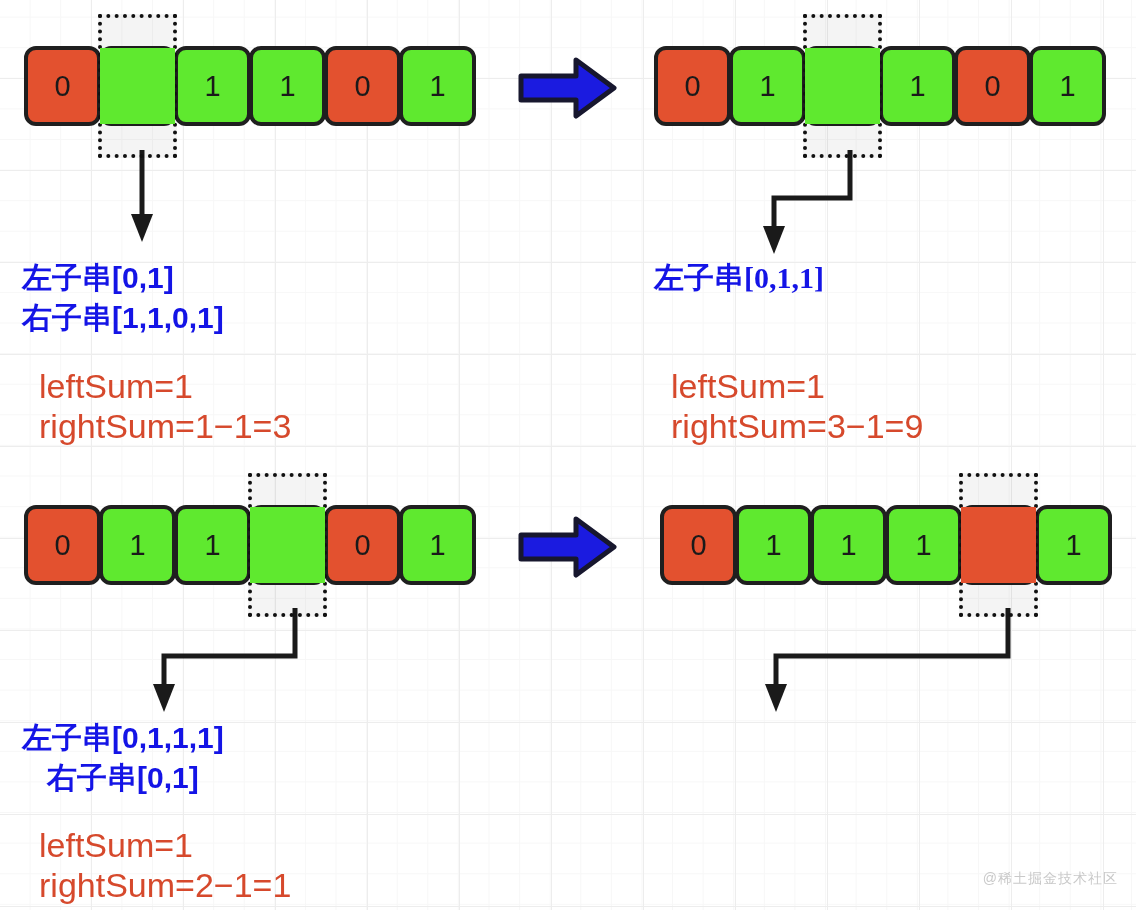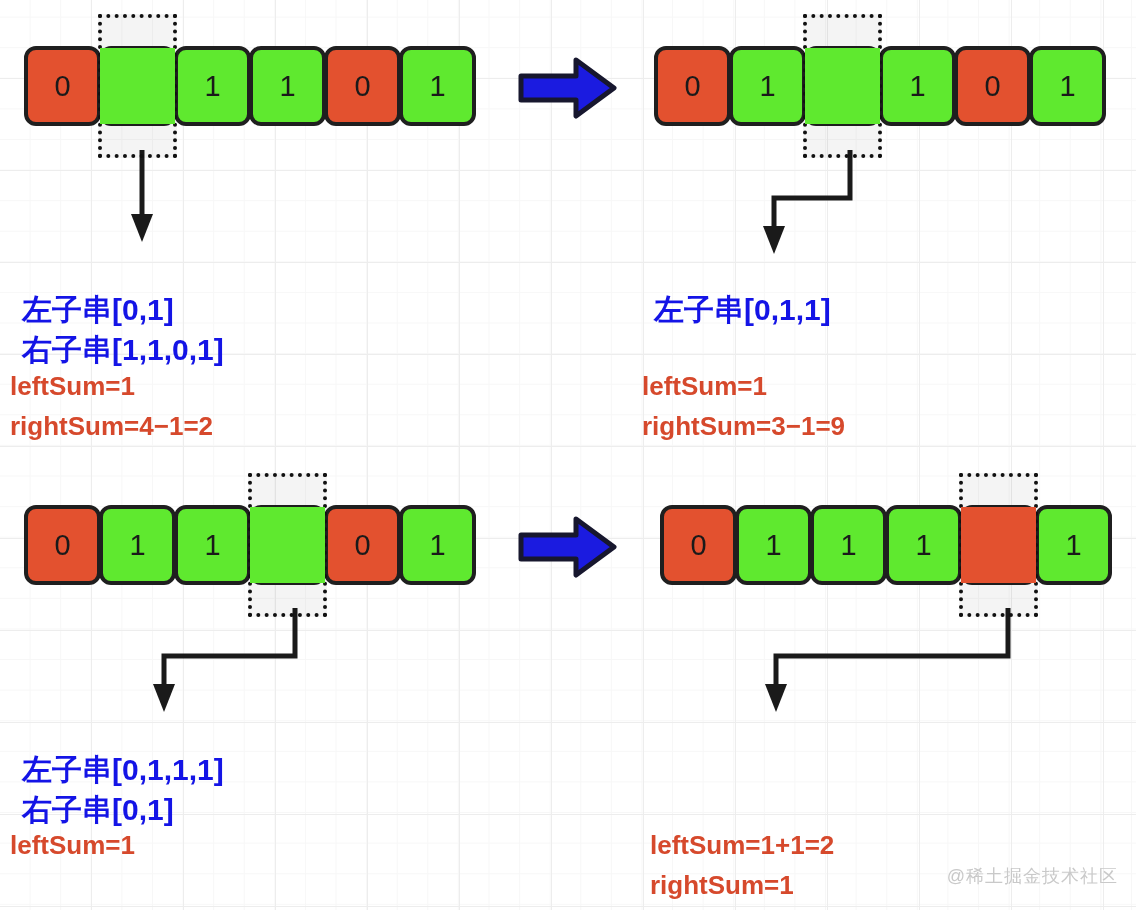--- a/index.html
+++ b/index.html
@@ -71,37 +71,37 @@
 
   
   .txt-blue {
     position: absolute;
     color: #1414e6;
     font-weight: bold;
     font-size: 30px;
     line-height: 40px;
     white-space: nowrap;
     font-family: "Liberation Sans", "DejaVu Sans", sans-serif;
-    margin-top: 32px;
   }
   .txt-red {
     position: absolute;
     color: #d6492c;
-    font-weight: bold;
-    font-size: 26px;
+    font-weight: normal;
+    font-size: 34px;
     line-height: 40px;
     white-space: nowrap;
     font-family: "Liberation Sans", "DejaVu Sans", sans-serif;
+    margin-left: 29px;
   }
   .watermark {
     position: absolute;
     right: 18px;
     bottom: 22px;
     color: #c9c9c9;
-    font-size: 18px;
+    font-size: 14px;
     letter-spacing: 1px;
     white-space: nowrap;
     font-family: "Liberation Sans", "DejaVu Sans", sans-serif;
   }
 </style>
 </head>
 <body>
 
 <div id="canvas">
 
@@ -133,21 +133,21 @@
     <path d="M24 0 L24 72" stroke="#1a1a1a" stroke-width="5" fill="none"></path>
     <path d="M24 92 L13 64 L35 64 Z" fill="#1a1a1a"></path>
   </svg>
 
   <div class="txt-blue" style="left:22px; top:258px;">
     <div>左子串[0,1]</div>
     <div>右子串[1,1,0,1]</div>
   </div>
   <div class="txt-red" style="left:10px; top:366px;">
     <div>leftSum=1</div>
-    <div>rightSum=4−1=2</div>
+    <div>rightSum=1−1=3</div>
   </div>
 
   <svg class="conn" style="left:518px; top:56px;" width="100" height="64" viewBox="0 0 100 64">
     <path d="M3 20 L58 20 L58 4 L96 32 L58 60 L58 44 L3 44 Z" fill="#1b1be0" stroke="#17172e" stroke-width="5" stroke-linejoin="round"></path>
   </svg>
 
   <div class="row" id="row-p1" style="left:654px; top:46px;">
       <div class="cell red">
         <span>0</span>
       </div>
@@ -169,21 +169,21 @@
     </div>
 
   <div class="sel" id="sel-p1" style="left: 803px; top: 14px; width: 79px; height: 144px;"></div>
   <div class="sel-mask" id="selmask-p1" style="left: 805px; top: 48px; width: 75px; height: 76px; background: rgb(95, 233, 47);"></div>
 
   <svg class="conn" style="left:750px; top:150px;" width="140" height="110" viewBox="0 0 140 110">
     <path d="M100 0 L100 48 L24 48 L24 82" stroke="#1a1a1a" stroke-width="5" fill="none"></path>
     <path d="M24 104 L13 76 L35 76 Z" fill="#1a1a1a"></path>
   </svg>
 
-  <div class="txt-blue" style="left:654px; top:258px;">
+  <div class="txt-blue" style="left:654px; top:258px;font-family:Liberation Serif, serif;">
     <div>左子串[0,1,1]</div>
   </div>
   <div class="txt-red" style="left:642px; top:366px;">
     <div>leftSum=1</div>
     <div>rightSum=3−1=9</div>
   </div>
 
   <div class="row" id="row-p2" style="left:24px; top:505px;">
       <div class="cell red">
         <span>0</span>
@@ -206,26 +206,27 @@
     </div>
 
   <div class="sel" id="sel-p2" style="left: 248px; top: 473px; width: 79px; height: 144px;"></div>
   <div class="sel-mask" id="selmask-p2" style="left: 250px; top: 507px; width: 75px; height: 76px; background: rgb(95, 233, 47);"></div>
 
   <svg class="conn" style="left:140px; top:608px;" width="190" height="110" viewBox="0 0 190 110">
     <path d="M155 0 L155 48 L24 48 L24 82" stroke="#1a1a1a" stroke-width="5" fill="none"></path>
     <path d="M24 104 L13 76 L35 76 Z" fill="#1a1a1a"></path>
   </svg>
 
-  <div class="txt-blue" style="left:22px; top:718px;">
+  <div class="txt-blue" style="left:22px; top:718px;text-align:center;">
     <div>左子串[0,1,1,1]</div>
     <div>右子串[0,1]</div>
   </div>
   <div class="txt-red" style="left:10px; top:825px;">
     <div>leftSum=1</div>
+    <div>rightSum=2−1=1</div>
   </div>
 
   <svg class="conn" style="left:518px; top:515px;" width="100" height="64" viewBox="0 0 100 64">
     <path d="M3 20 L58 20 L58 4 L96 32 L58 60 L58 44 L3 44 Z" fill="#1b1be0" stroke="#17172e" stroke-width="5" stroke-linejoin="round"></path>
   </svg>
 
   <div class="row" id="row-p3" style="left:660px; top:505px;">
       <div class="cell red">
         <span>0</span>
       </div>
@@ -249,19 +250,15 @@
   <div class="sel" id="sel-p3" style="left: 959px; top: 473px; width: 79px; height: 144px;"></div>
   <div class="sel-mask" id="selmask-p3" style="left: 961px; top: 507px; width: 75px; height: 76px; background: rgb(227, 81, 47);"></div>
 
   <svg class="conn" style="left:752px; top:608px;" width="290" height="110" viewBox="0 0 290 110">
     <path d="M256 0 L256 48 L24 48 L24 82" stroke="#1a1a1a" stroke-width="5" fill="none"></path>
     <path d="M24 104 L13 76 L35 76 Z" fill="#1a1a1a"></path>
   </svg>
 
   <div class="txt-blue" style="left:654px; top:718px;">
   </div>
-  <div class="txt-red" style="left:650px; top:825px;">
-    <div>leftSum=1+1=2</div>
-    <div>rightSum=1</div>
-  </div>
 
   <div class="watermark">@稀土掘金技术社区</div>
 </div>
 
 </body></html>

